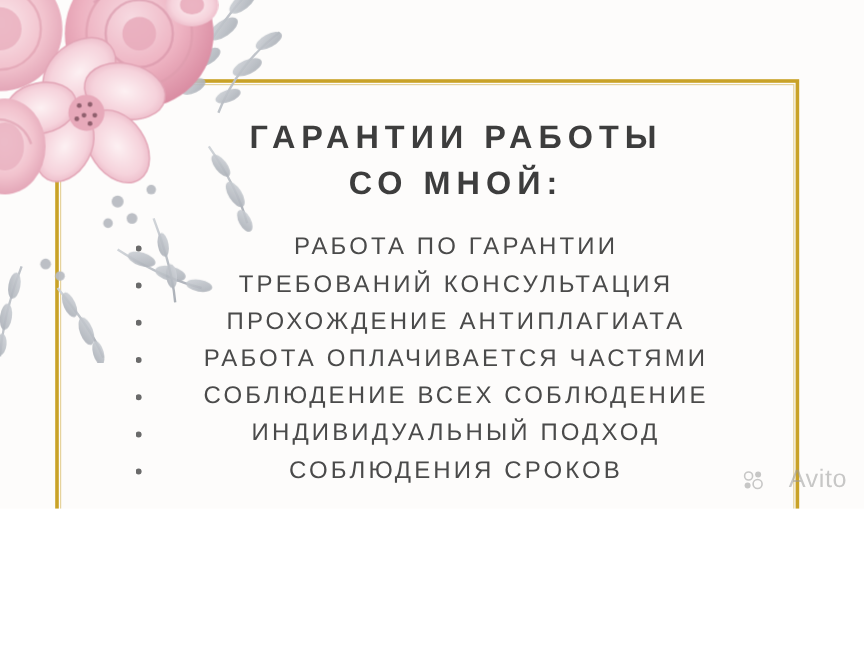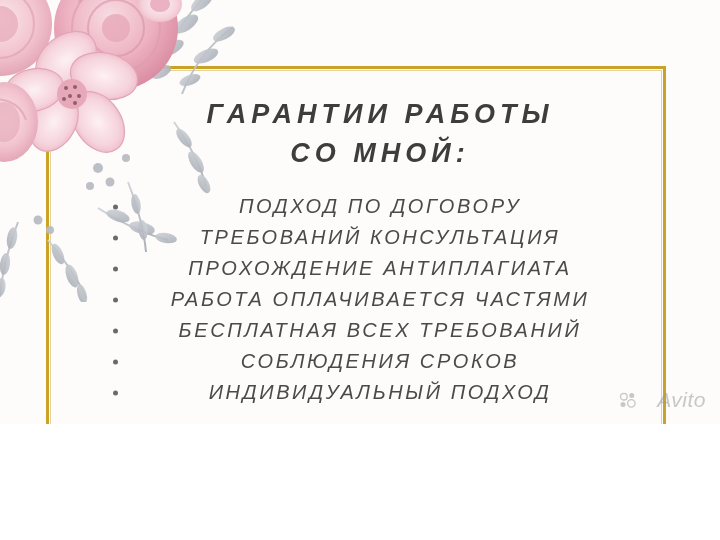--- a/index.html
+++ b/index.html
@@ -9,21 +9,20 @@
   }
   body {
     font-family: "Liberation Sans", sans-serif;
   }
   .canvas {
     position: relative;
     width: 720px;
     height: 424px;
     background: #fdfcfb;
     overflow: hidden;
-    font-style: italic;
   }
 
   
   .gold-frame {
     position: absolute;
     left: 46px;
     top: 66px;
     width: 620px;
     height: 407px;
     border: 3px solid #c9a227;
@@ -227,45 +226,45 @@
       <ellipse cx="182" cy="32" rx="10" ry="8" fill="#e7a9ba" opacity="0.85"></ellipse>
     </g>
   </svg>
 
   <div class="text-block">
     <h1 class="title">ГАРАНТИИ РАБОТЫ
 СО МНОЙ:</h1>
     <ul class="list">
       <li>
         <span class="bullet"></span>
-        <span>ПОДХОД ПО ДОГОВОРУ</span>
+        <span>РАБОТА ПО ГАРАНТИИ</span>
       </li>
       <li>
         <span class="bullet"></span>
         <span>ТРЕБОВАНИЙ КОНСУЛЬТАЦИЯ</span>
       </li>
       <li>
         <span class="bullet"></span>
         <span>ПРОХОЖДЕНИЕ АНТИПЛАГИАТА</span>
       </li>
       <li>
         <span class="bullet"></span>
         <span>РАБОТА ОПЛАЧИВАЕТСЯ ЧАСТЯМИ</span>
       </li>
       <li>
         <span class="bullet"></span>
-        <span>БЕСПЛАТНАЯ ВСЕХ ТРЕБОВАНИЙ</span>
+        <span>СОБЛЮДЕНИЕ ВСЕХ СОБЛЮДЕНИЕ</span>
+      </li>
+      <li>
+        <span class="bullet"></span>
+        <span>ИНДИВИДУАЛЬНЫЙ ПОДХОД</span>
       </li>
       <li>
         <span class="bullet"></span>
         <span>СОБЛЮДЕНИЯ СРОКОВ</span>
-      </li>
-      <li>
-        <span class="bullet"></span>
-        <span>ИНДИВИДУАЛЬНЫЙ ПОДХОД</span>
       </li>
     </ul>
   </div>
 
   <div class="watermark">
     <svg class="wm-mark" viewBox="0 0 24 24" xmlns="http://www.w3.org/2000/svg">
       <circle cx="7" cy="8" r="4" fill="none" stroke="#9b9b9b" stroke-width="1.6"></circle>
       <circle cx="16.5" cy="6.5" r="3" fill="#9b9b9b"></circle>
       <circle cx="6" cy="17.5" r="3" fill="#9b9b9b"></circle>
       <circle cx="16" cy="16" r="4.5" fill="none" stroke="#9b9b9b" stroke-width="1.6"></circle>

